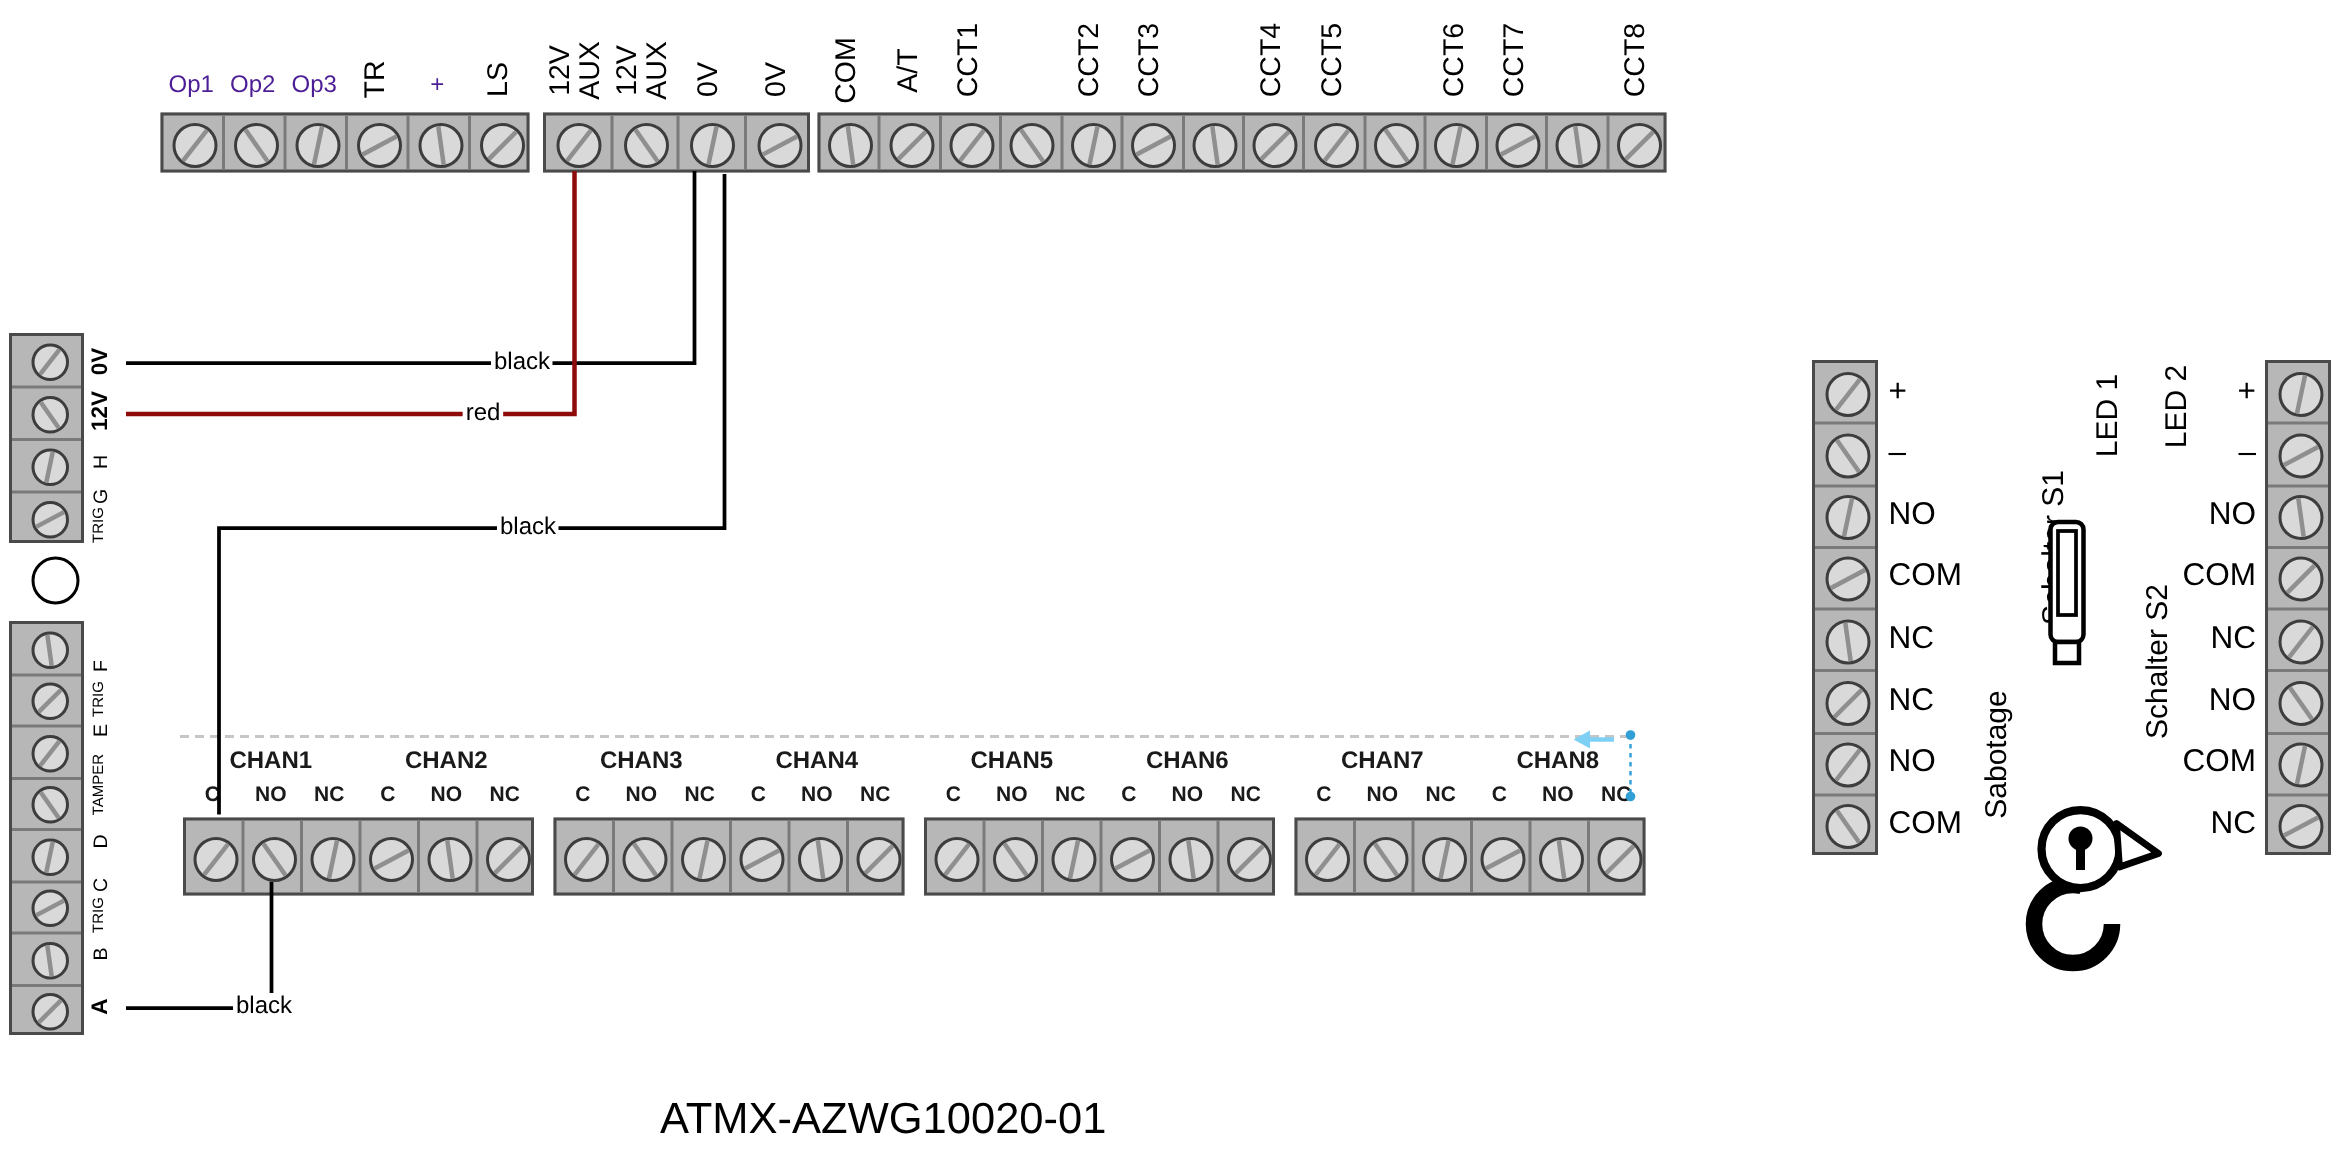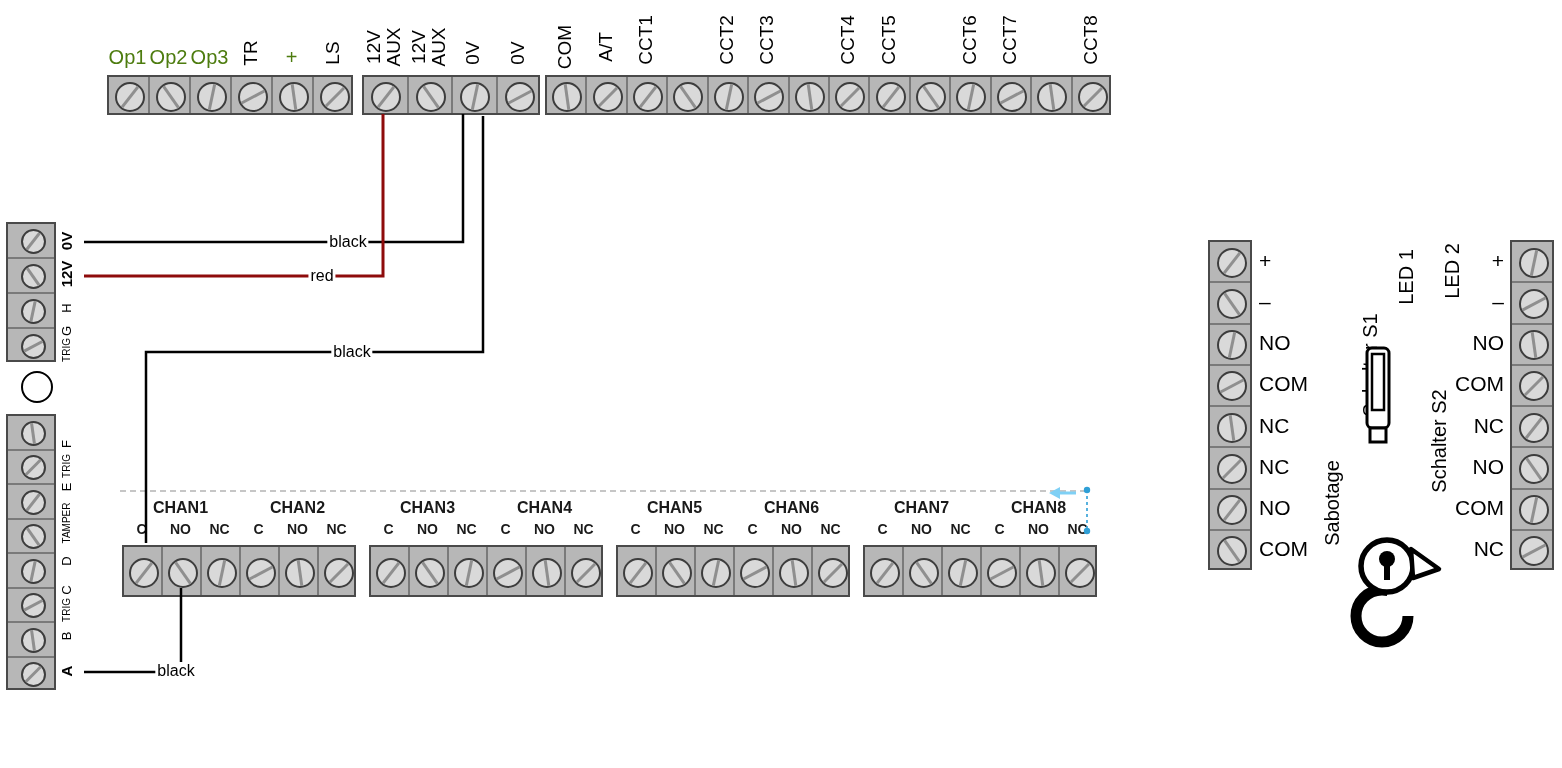--- a/index.html
+++ b/index.html
@@ -7,21 +7,21 @@
   #canvas { position:relative; width:1562px; height:768px; background:#fff; overflow:hidden; }
   .tblock { position:absolute; background:#b7b7b7; border:2px solid #4a4a4a; }
   .tcell { position:absolute; top:0; height:100%; border-right:2px solid #7a7a7a; }
   .tcell.last { border-right:none; }
   .vcell { position:absolute; border-bottom:2px solid #7a7a7a; }
   .vcell.last { border-bottom:none; }
   .screw { position:absolute; border-radius:50%; background:#d9d9d9; border:2px solid #3d3d3d; overflow:hidden; }
   .slot { position:absolute; left:50%; top:-5px; bottom:-5px; width:3px; background:#8f8f8f; }
   .vlabel { position:absolute; white-space:pre-line; text-align:center; line-height:1.05;
             transform:translate(-50%,-50%) rotate(-90deg); color:#000; }
-  .hlabel { position:absolute; transform:translate(-50%,-50%); color:#4d7c0f; font-size:20px; }
+  .hlabel { position:absolute; transform:translate(-50%,-50%); color:#4c1d95; font-size:16px; }
   .wire-label { position:absolute; transform:translate(-50%,-50%); background:#fff; padding:0 2px;
                 font-size:16px; color:#000; }
   .chan-label { position:absolute; transform:translate(-50%,-50%); font-size:16px; font-weight:700; color:#1a1a1a; }
   .term-label { position:absolute; transform:translate(-50%,-50%); font-size:14px; font-weight:700; color:#1a1a1a; }
   .rlabel { position:absolute; font-size:21px; color:#000; transform:translateY(-50%); }
   .rlabel.right { text-align:right; }
   .circle-hole { position:absolute; border:2.5px solid #000; border-radius:50%; background:#fff; }
   .dashed { position:absolute; height:0; border-top:2px dashed #c6c6c6; }
   #title { position:absolute; left:440px; top:730px; font-size:29px; color:#000; }
   svg.layer { position:absolute; left:0; top:0; }
@@ -557,13 +557,14 @@
   </svg>
 
   <svg class="layer" width="112" height="132" style="left:1338px;top:528px">
     <circle cx="44" cy="88" r="26" fill="none" stroke="#000000" stroke-width="11" stroke-dasharray="128 35.4"></circle>
     <circle cx="49" cy="38" r="26" fill="#ffffff" stroke="#000000" stroke-width="5.5"></circle>
     <circle cx="49" cy="31" r="8" fill="#000000"></circle>
     <rect x="46" y="33" width="6" height="19" fill="#000000"></rect>
     <polygon points="73,21 101,41 75,50" fill="#ffffff" stroke="#000000" stroke-width="4.5" stroke-linejoin="round"></polygon>
   </svg>
 
+  <div id="title">ATMX-AZWG10020-01</div>
 </div>
 
 </body></html>

